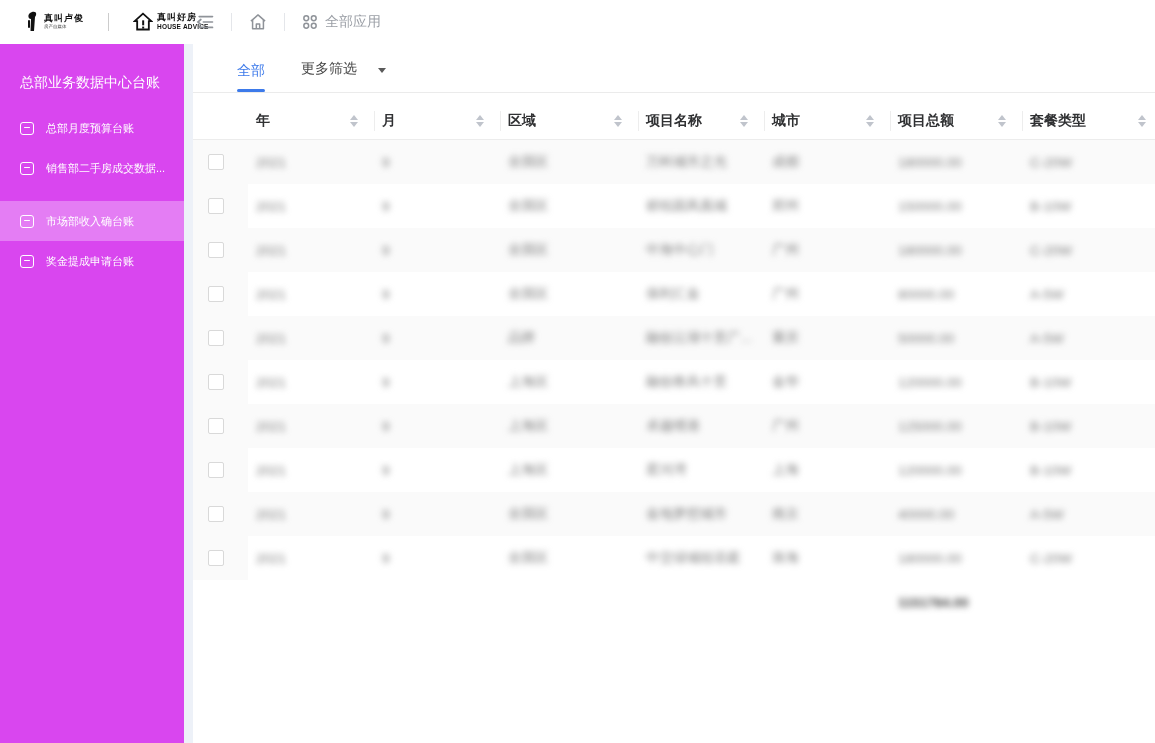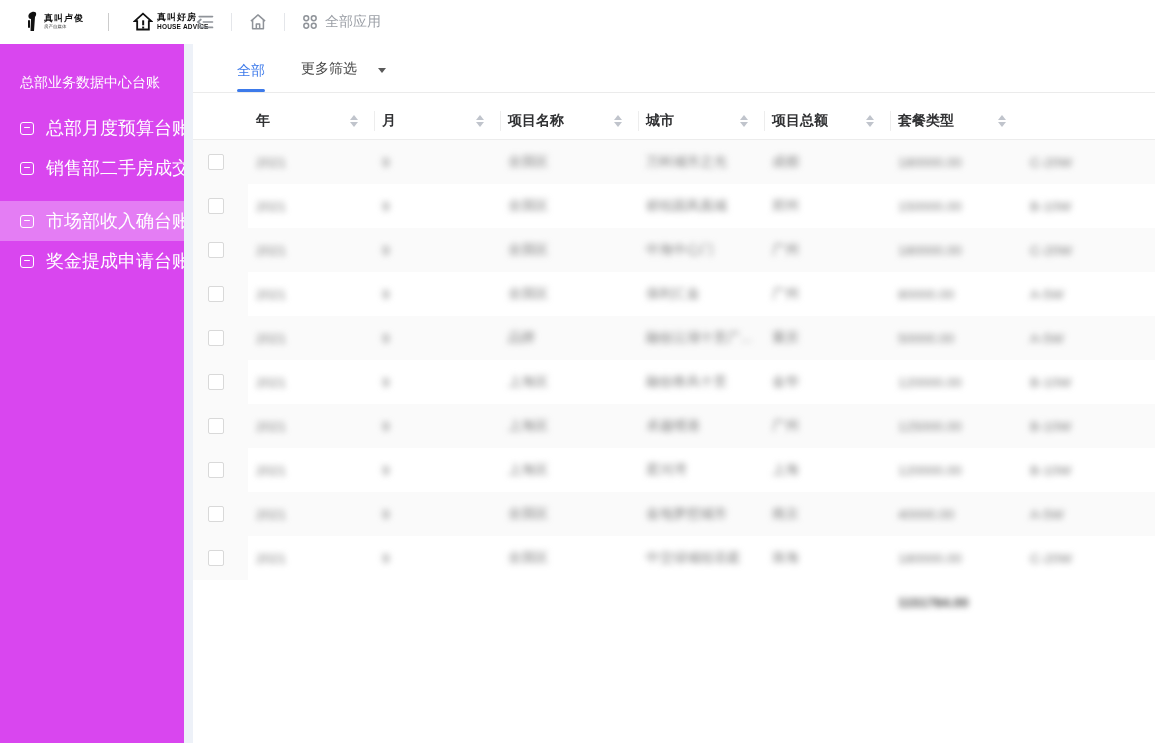--- a/index.html
+++ b/index.html
@@ -14,21 +14,21 @@
   .logo-sub { font-size:6.5px; font-weight:bold; color:#111; letter-spacing:.2px; }
   .logo-divider { width:1px; height:18px; background:#ccc; }
   .toolbar { position:absolute; left:195px; top:0; height:44px; display:flex; align-items:center; gap:16px; }
   .tool-btn { display:flex; align-items:center; gap:6px; color:#8f9399; cursor:pointer; }
   .tool-sep { width:1px; height:18px; background:#e4e6ea; }
   .tool-label { font-size:14px; color:#9a9ea5; }
   .sidebar { position:absolute; left:0; top:44px; width:184px; height:699px; background:#d946ef; color:#fff; }
   .sidebar-title { padding:30px 0 0 20px; font-size:14px; color:#fff; }
   .menu { margin-top:16px; }
   .menu-item { height:40px; display:flex; align-items:center; padding-left:20px; gap:12px;
-    font-size:18px; color:#fff; cursor:pointer; white-space:nowrap; overflow:hidden; }
+    font-size:11px; color:#fff; cursor:pointer; white-space:nowrap; overflow:hidden; }
   .menu-item.active { background:rgba(255,255,255,.3);margin-top:13px; }
   .ledger-icon { width:14px; height:13px; border:1.4px solid #fff; border-radius:3px; position:relative; flex:none; }
   .ledger-icon::after { content:""; position:absolute; left:3px; right:3px; top:4px; height:1.6px; background:#fff; border-radius:1px; }
   .gutter { position:absolute; left:184px; top:44px; width:9px; height:699px; background:#edf1f8; }
   .main { position:absolute; left:193px; top:44px; width:962px; height:699px; background:#fff; overflow:hidden; }
   .tabbar { height:49px; border-bottom:1px solid #ebebeb; display:flex; align-items:flex-end; padding-left:44px; gap:36px; }
   .tab { font-size:14px; padding-bottom:12px; position:relative; cursor:pointer; color:#454545; }
   .tab.active { color:#3d7aea; }
   .tab.active::after { content:""; position:absolute; left:0; right:0; bottom:0; height:3px; background:#3d7aea; border-radius:2px; }
   .more-filter { font-size:14px; color:#454545; padding-bottom:14px; display:flex; align-items:center; gap:21px; cursor:pointer; }
@@ -154,20 +154,28 @@
       <div class="th">
         <span class="colsep"></span>
         <span>月</span>
         <span class="sorter">
           <i class="up"></i>
           <i class="down"></i>
         </span>
       </div>
       <div class="th">
         <span class="colsep"></span>
+        <span>区域</span>
+        <span class="sorter">
+          <i class="up"></i>
+          <i class="down"></i>
+        </span>
+      </div>
+      <div class="th">
+        <span class="colsep"></span>
         <span>项目名称</span>
         <span class="sorter">
           <i class="up"></i>
           <i class="down"></i>
         </span>
       </div>
       <div class="th">
         <span class="colsep"></span>
         <span>城市</span>
         <span class="sorter">

